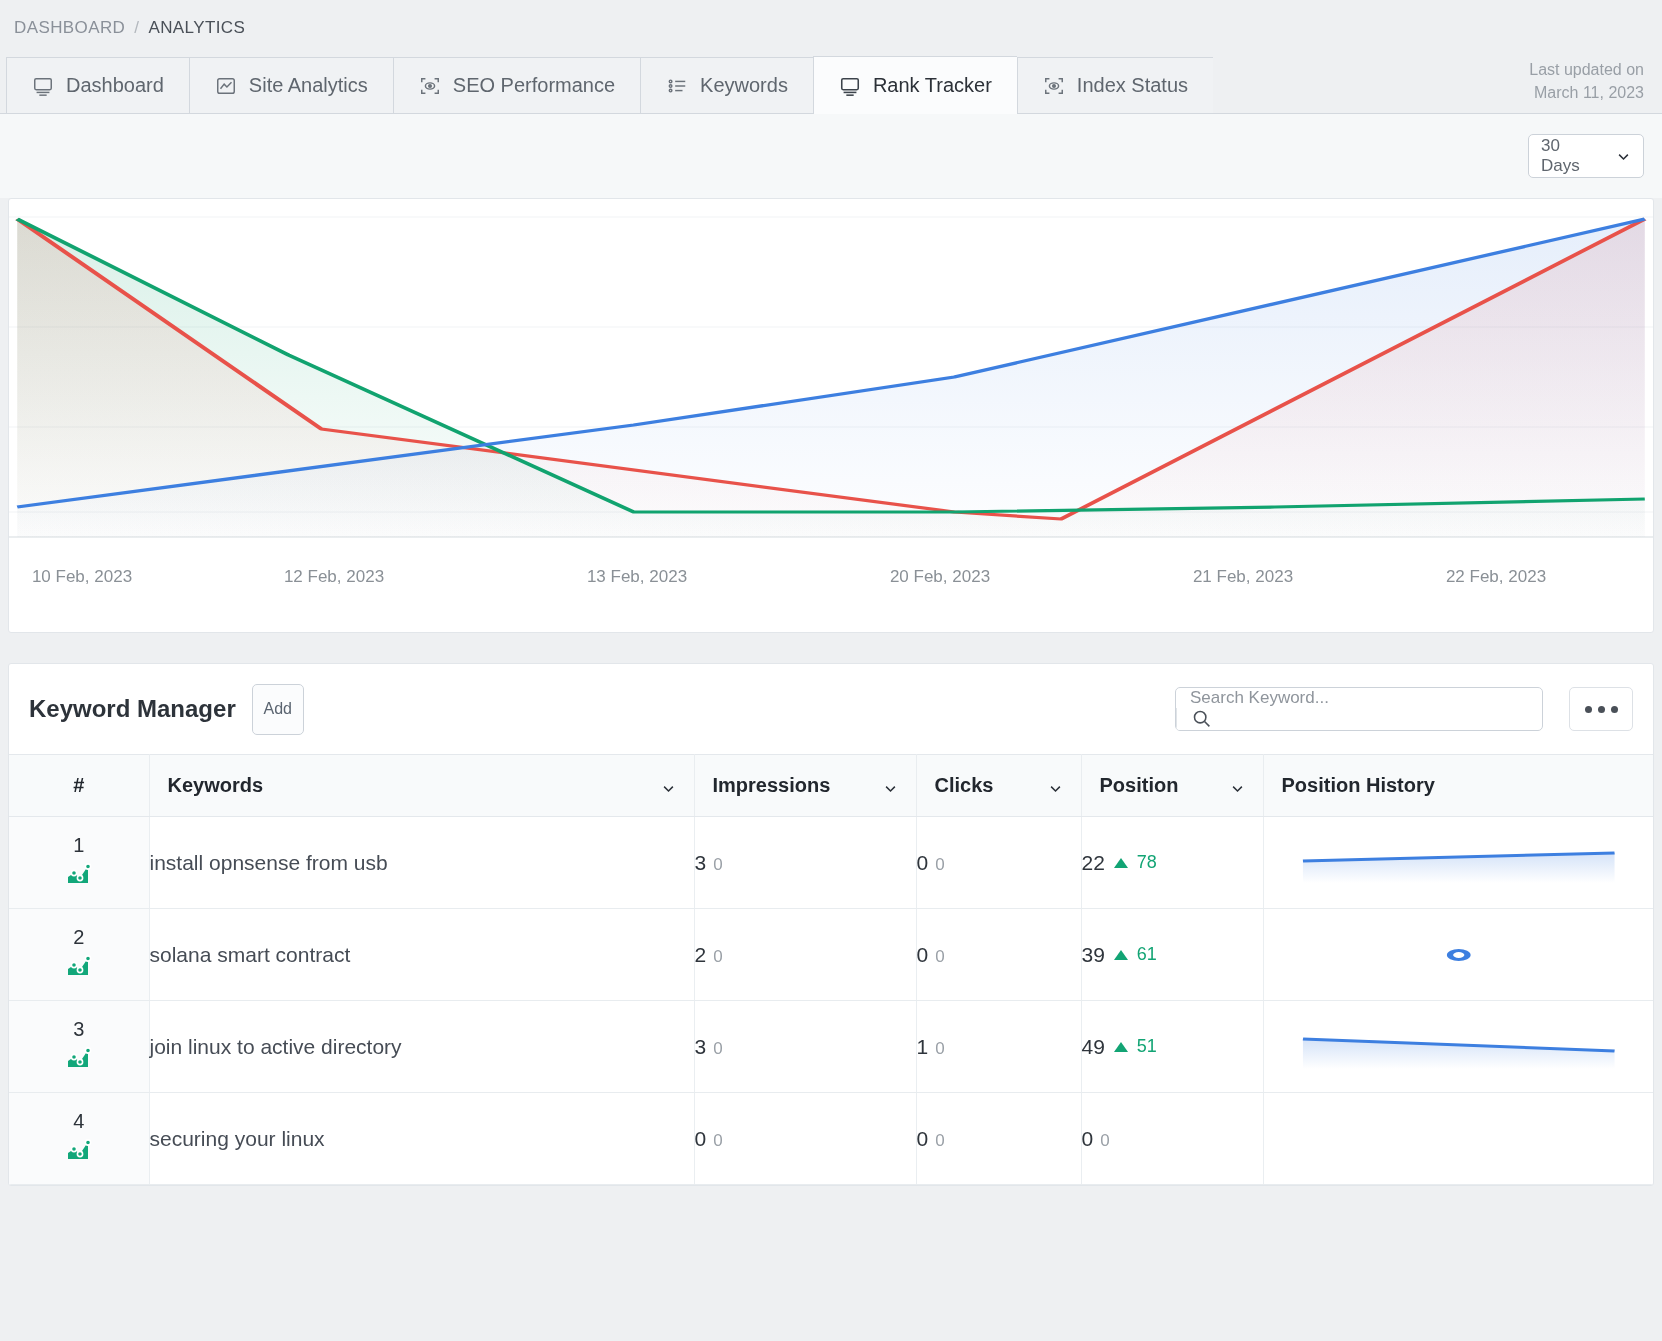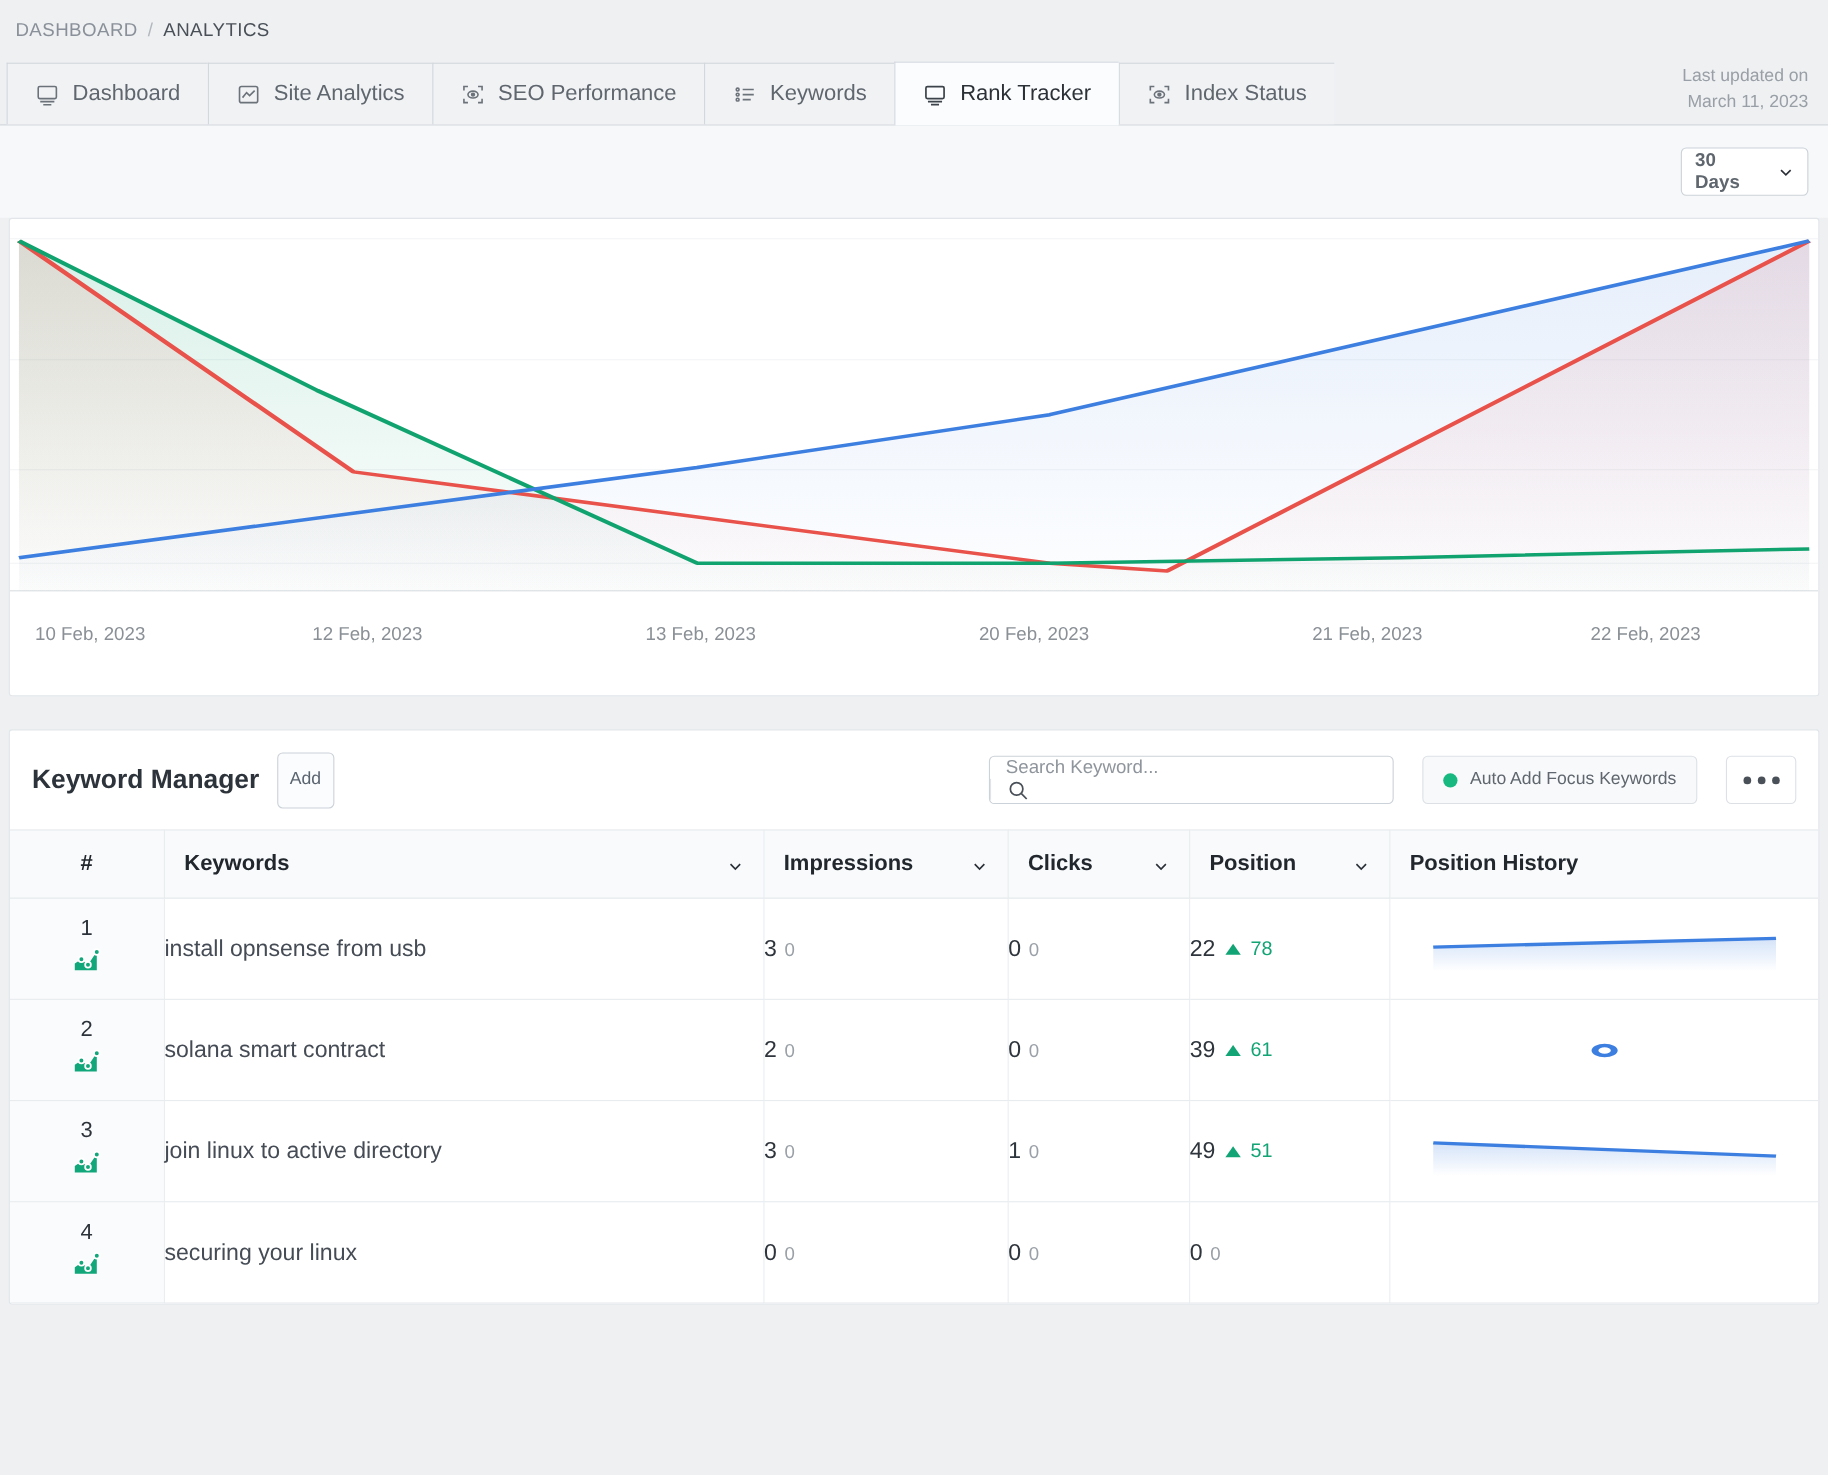--- a/index.html
+++ b/index.html
@@ -88,21 +88,20 @@
     gap: 16px;
     width: 116px;
     height: 44px;
     padding: 0 12px;
     border: 1px solid #ccd2d9;
     border-radius: 5px;
     background: #fff;
     font-size: 17px;
     color: #5f666e;
     cursor: pointer;
-    font-weight: bold;
   }
   .chev { width: 15px; height: 15px; flex: none; }
 
   
   .chart-card {
     margin: 0 8px;
     background: #fff;
     border: 1px solid #e2e6ea;
     border-radius: 3px;
     height: 435px;
@@ -420,24 +419,20 @@
         <button class="search-btn">
           <span>
             <svg width="21" height="21" viewBox="0 0 24 24" fill="none" stroke="currentColor" stroke-width="1.8">
                 <circle cx="10.5" cy="10.5" r="6.5"></circle>
                 <line x1="15.5" y1="15.5" x2="21" y2="21"></line>
               </svg>
           </span>
         </button>
       </div>
 
-      <div class="pill">
-        <span class="dot"></span>
-        <span>Auto Add Focus Keywords</span>
-      </div>
 
       <button class="more-btn">
         <i></i>
         <i></i>
         <i></i>
       </button>
     </div>
   </div>
 
   <table>

